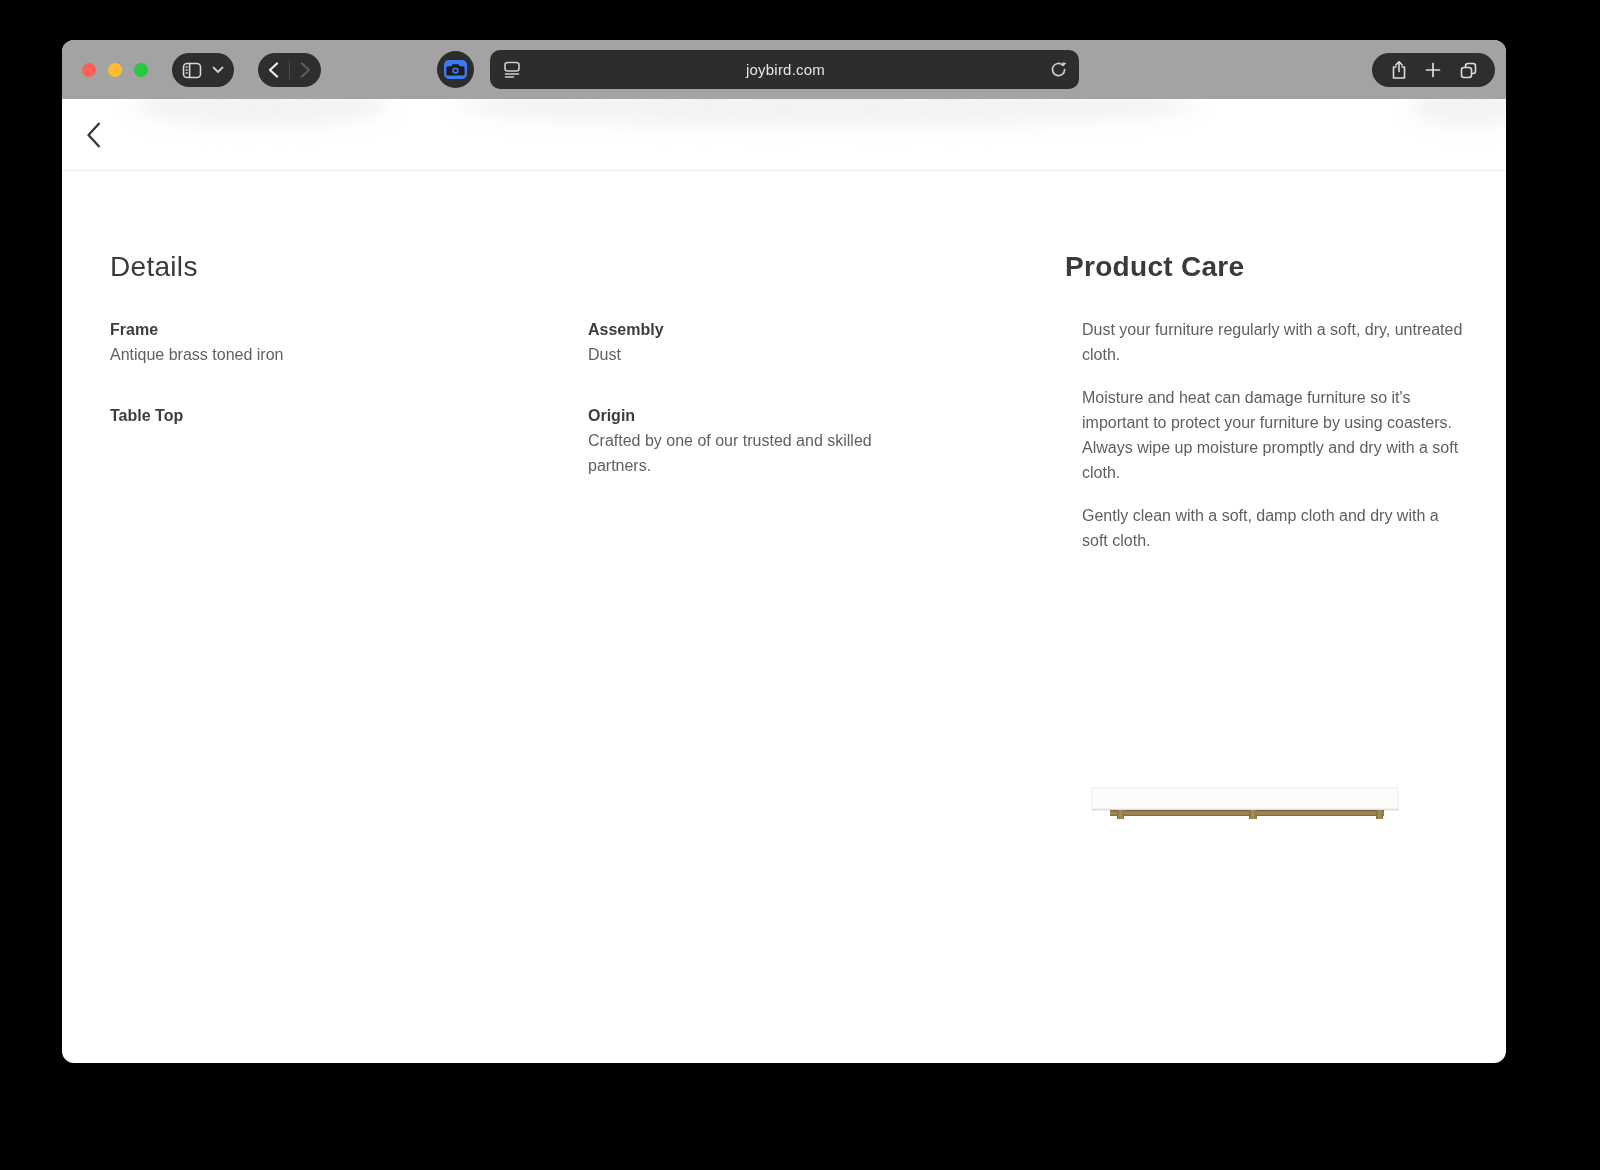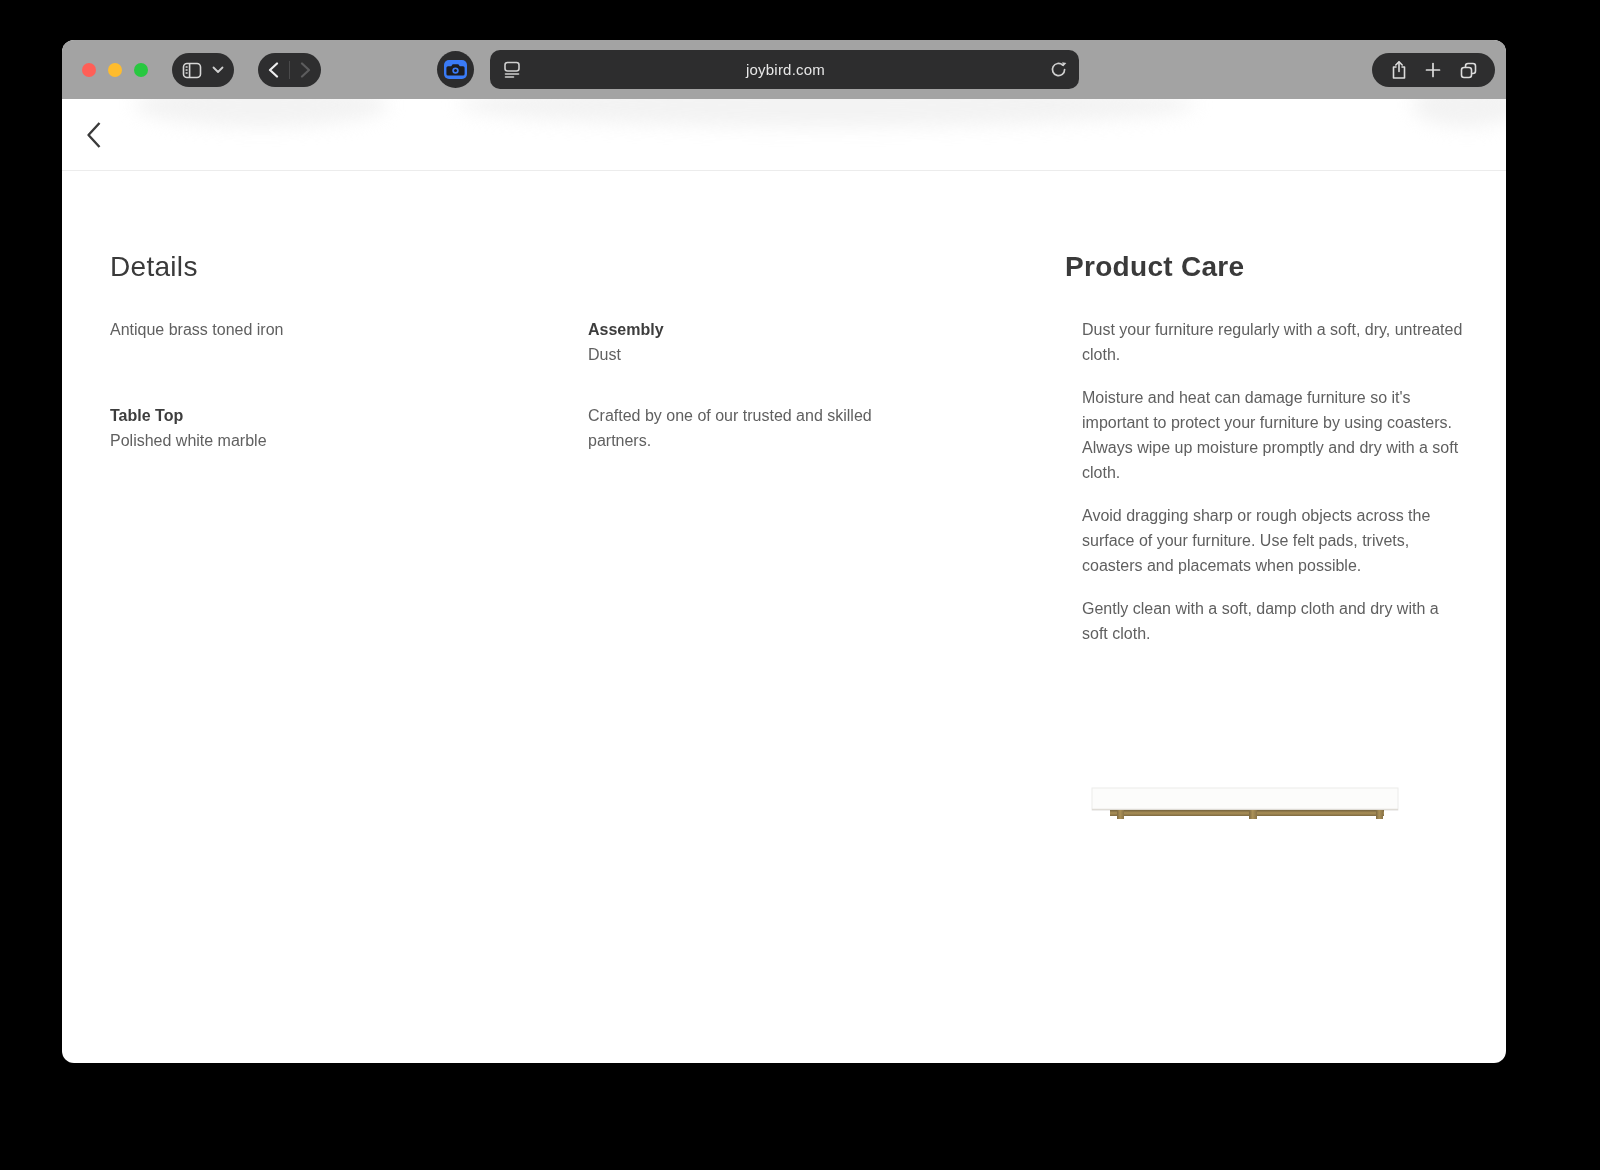--- a/index.html
+++ b/index.html
@@ -172,41 +172,41 @@
             <polyline points="15.5,3 4.5,15 15.5,27" fill="none" stroke="#3a3a3a" stroke-width="2.4" stroke-linejoin="round"></polyline>
           </svg>
         </span>
       </div>
     </div>
 
     <div class="section-title details-title">Details</div>
 
     <div class="details-grid">
       <div>
+        <div class="spec-label">Frame</div>
         <div class="spec-value">Antique brass toned iron</div>
       </div>
       <div>
         <div class="spec-label">Assembly</div>
         <div class="spec-value">Dust</div>
       </div>
       <div>
         <div class="spec-label">Table Top</div>
-        <div class="spec-value">Polished white marble</div>
-      </div>
-      <div>
+      </div>
+      <div>
+        <div class="spec-label">Origin</div>
         <div class="spec-value">Crafted by one of our trusted and skilled partners.</div>
       </div>
     </div>
 
     <div class="section-title care-title">Product Care</div>
 
     <div class="care-paragraphs">
       <p>Dust your furniture regularly with a soft, dry, untreated cloth.</p>
       <p>Moisture and heat can damage furniture so it's important to protect your furniture by using coasters. Always wipe up moisture promptly and dry with a soft cloth.</p>
-      <p>Avoid dragging sharp or rough objects across the surface of your furniture. Use felt pads, trivets, coasters and placemats when possible.</p>
       <p>Gently clean with a soft, damp cloth and dry with a soft cloth.</p>
     </div>
 
     <div class="furniture">
       <svg width="320" height="277" viewBox="0 0 320 277">
         <defs>
           <linearGradient id="brassV" x1="0" y1="0" x2="1" y2="0">
             <stop offset="0" stop-color="#7e6a41"></stop>
             <stop offset="0.45" stop-color="#ab9158"></stop>
             <stop offset="1" stop-color="#8a7448"></stop>

